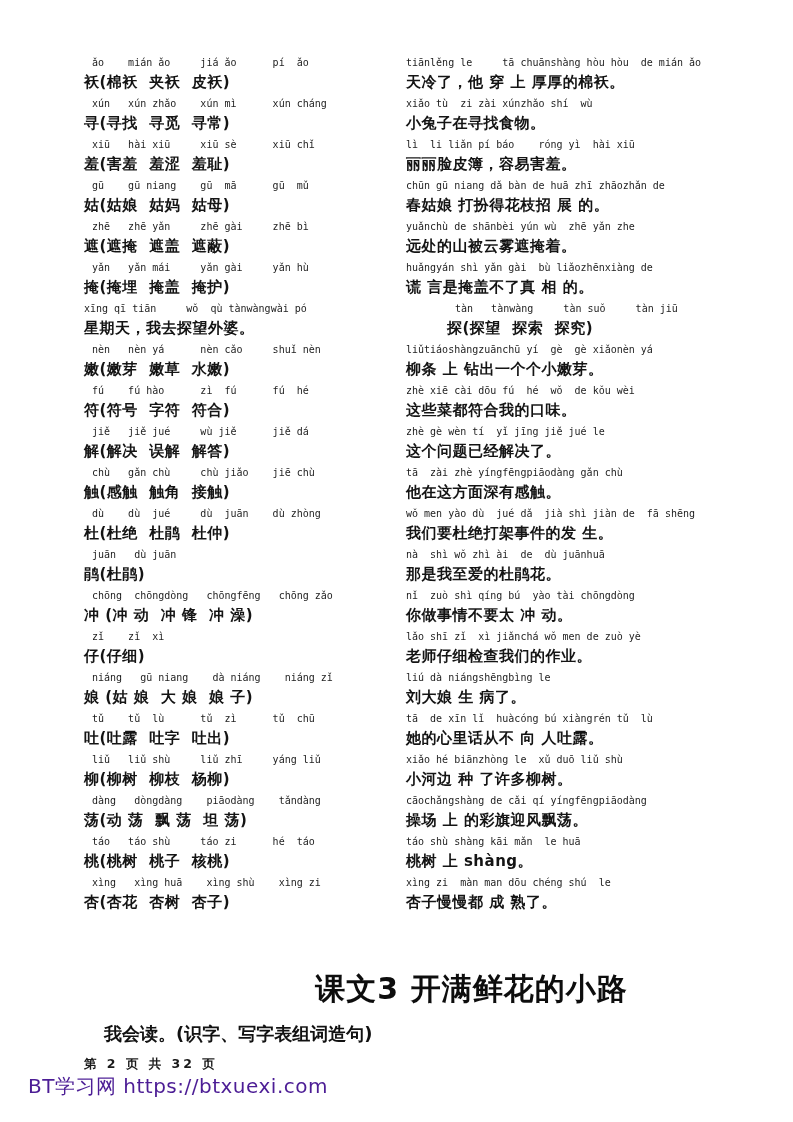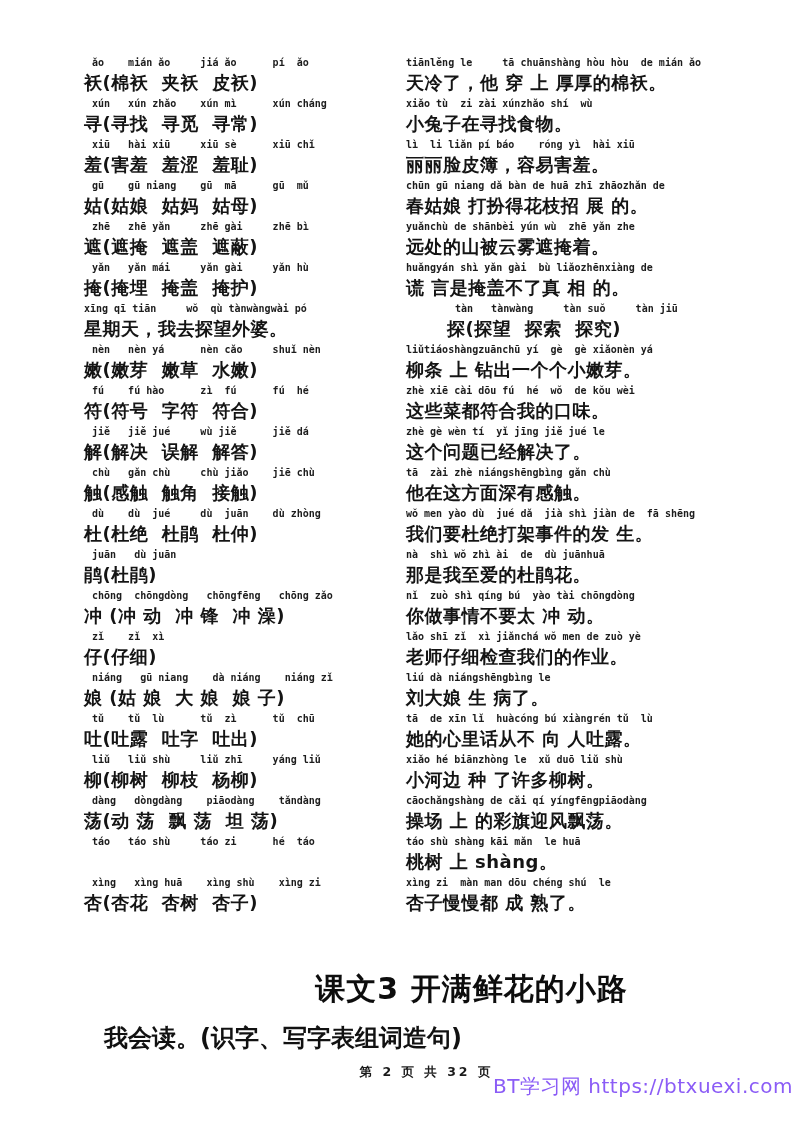--- a/index.html
+++ b/index.html
@@ -19,64 +19,65 @@
     display:flex;
     height:41px;
     align-items:flex-start;
   }
   .cell { display:flex; flex-direction:column; }
   .cell-left { width:322px; flex:none; }
   .cell-right { flex:1; min-width:0; }
   .pinyin {
     font-family:"DejaVu Sans Mono", monospace;
     font-size:10px;
-    font-weight:700;
+    font-weight:400;
     line-height:13px;
     white-space:pre;
     color:#1c1c1c;
   }
   .cell-left .pinyin { padding-left:8px; }
   .hanzi {
-    font-size:18px;
+    font-size:15px;
     line-height:27px;
     white-space:pre;
     color:#141414;
     font-weight:600;
     letter-spacing:0.5px;
   }
   .section-title {
     margin:52px 0 0 90px;
     text-align:center;
     font-size:30px;
     font-weight:800;
     color:#0d0d0d;
     letter-spacing:1px;
   }
   .section-subtitle {
     margin:12px 0 0 20px;
-    font-size:24px;
+    font-size:18px;
     font-weight:700;
     color:#111111;
   }
   .page-indicator {
     margin-top:10px;
-    text-align:center;
+    text-align:left;
     font-size:12.5px;
     font-weight:600;
     letter-spacing:3px;
     color:#1a1a1a;
   }
   .watermark {
     position:absolute;
     bottom:22px;
     left:0; right:0;
-    text-align:right;
+    text-align:left;
     font-size:20px;
-    color:#8b5cf6;
+    color:#4c1d95;
     letter-spacing:0.5px;
+    padding-left:28px;
   }
 </style>
 </head>
 <body>
 
 <div class="content">
 
   <div class="vocab-list">
 
   <div class="vocab-row">
@@ -178,21 +179,21 @@
           <div class="pinyin">zhè gè wèn tí  yǐ jīng jiě jué le</div>
           <div class="hanzi">这个问题已经解决了。</div>
         </div>
       </div>
       <div class="vocab-row">
         <div class="cell cell-left">
           <div class="pinyin">chù   gǎn chù     chù jiǎo    jiē chù</div>
           <div class="hanzi">触(感触  触角  接触)</div>
         </div>
         <div class="cell cell-right">
-          <div class="pinyin">tā  zài zhè niángshēngbìng gǎn chù</div>
+          <div class="pinyin">tā  zài zhè yíngfēngpiāodàng gǎn chù</div>
           <div class="hanzi">他在这方面深有感触。</div>
         </div>
       </div>
       <div class="vocab-row">
         <div class="cell cell-left">
           <div class="pinyin">dù    dù  jué     dù  juān    dù zhòng</div>
           <div class="hanzi">杜(杜绝  杜鹃  杜仲)</div>
         </div>
         <div class="cell cell-right">
           <div class="pinyin">wǒ men yào dù  jué dǎ  jià shì jiàn de  fā shēng</div>
@@ -265,20 +266,21 @@
           <div class="hanzi">荡(动 荡  飘 荡  坦 荡)</div>
         </div>
         <div class="cell cell-right">
           <div class="pinyin">cāochǎngshàng de cǎi qí yíngfēngpiāodàng</div>
           <div class="hanzi">操场 上 的彩旗迎风飘荡。</div>
         </div>
       </div>
       <div class="vocab-row">
         <div class="cell cell-left">
           <div class="pinyin">táo   táo shù     táo zi      hé  táo</div>
+          <div class="hanzi">桃(桃树  桃子  核桃)</div>
         </div>
         <div class="cell cell-right">
           <div class="pinyin">táo shù shàng kāi mǎn  le huā</div>
           <div class="hanzi">桃树 上 shàng。</div>
         </div>
       </div>
       <div class="vocab-row">
         <div class="cell cell-left">
           <div class="pinyin">xìng   xìng huā    xìng shù    xìng zi</div>
           <div class="hanzi">杏(杏花  杏树  杏子)</div>

